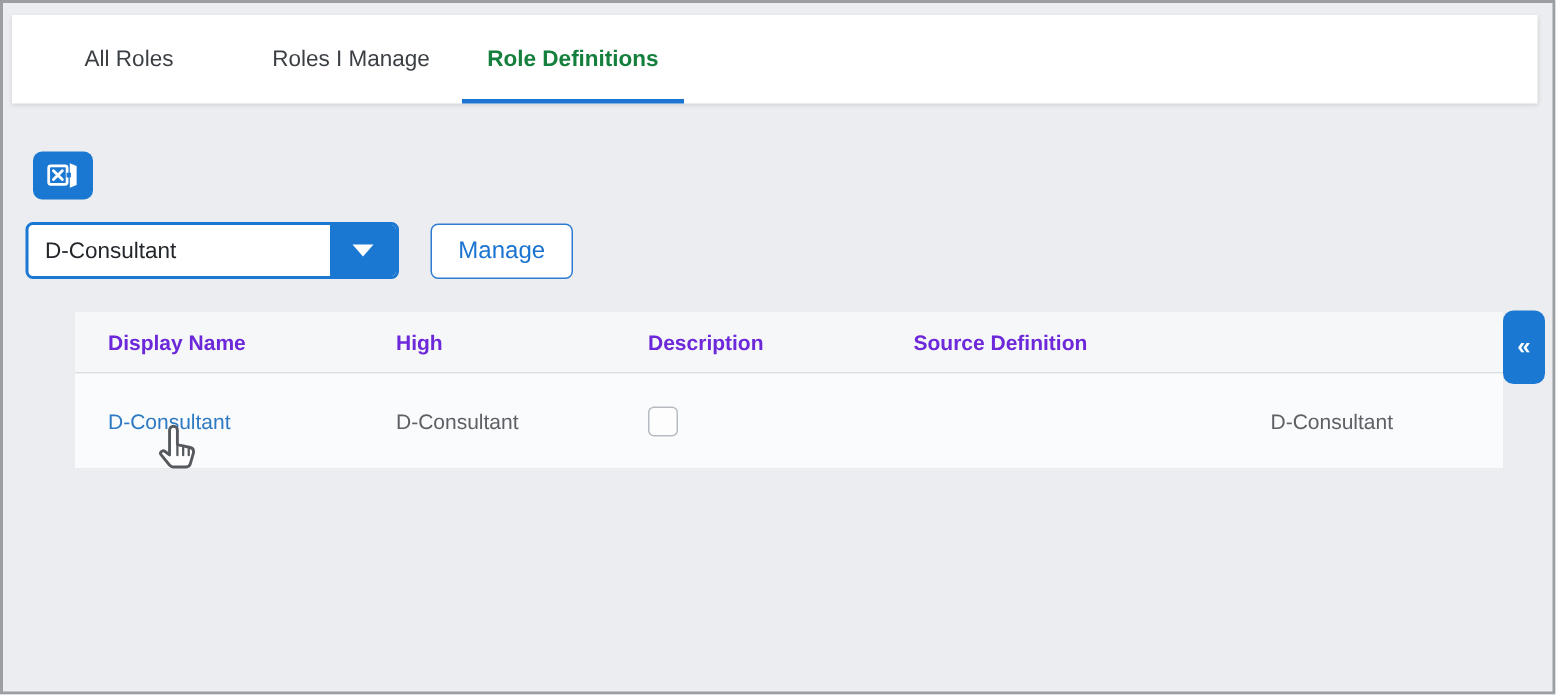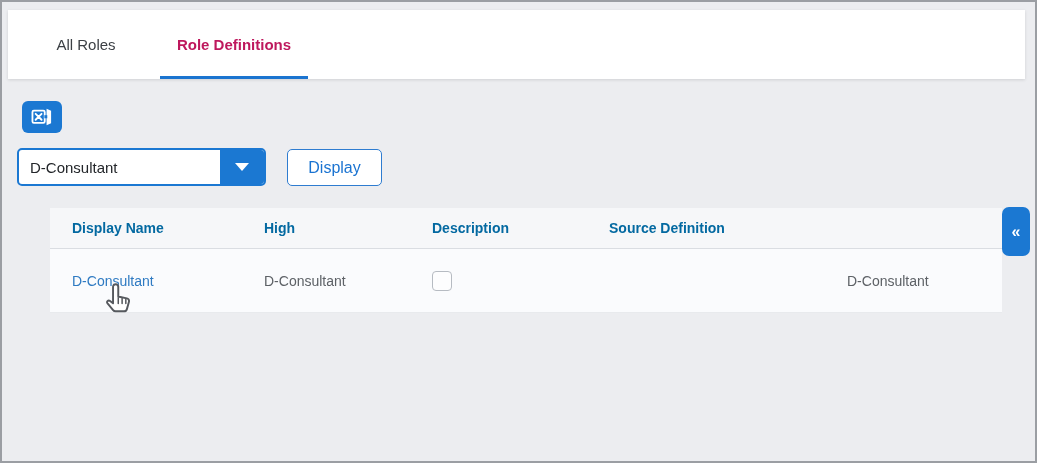--- a/index.html
+++ b/index.html
@@ -8,33 +8,33 @@
 
   .screen {
     position:relative; width:1037px; height:463px;
     background:#ecedf0;
     border:2px solid #9b9ea3;
     overflow:hidden;
   }
 
   
   .tabbar {
-    position:absolute; left:6px; top:8px; right:10px; height:69px;
+    position:absolute; left:6px; top:8px; right:10px; height:59px;
     background:#ffffff;
     box-shadow:0 1px 3px rgba(0,0,0,0.12);
     display:flex; align-items:stretch;
     padding-left:4px;
   }
   .tab {
     width:148px; display:flex; align-items:center; justify-content:center;
     font-size:15px; color:#3c4045; cursor:pointer;
     border-bottom:3px solid transparent; padding-top:2px;
   }
   .tab.active {
-    font-weight:bold; color:#be185d;
+    font-weight:bold; color:#15803d;
     border-bottom:3px solid #1b74d0;
   }
 
   
   .excel-btn {
     position:absolute; left:20px; top:99px; width:40px; height:32px;
     background:#1b78d2; border:none; border-radius:6px;
     display:flex; align-items:center; justify-content:center; cursor:pointer;
   }
   .dropdown {
@@ -63,21 +63,21 @@
     cursor:pointer;
   }
 
   
   .roles-table { position:absolute; left:48px; top:206px; width:952px; }
   .thead {
     display:flex; height:41px; align-items:center;
     background:#f6f7f9; border-bottom:1px solid #dadde2;
   }
   .th {
-    font-weight:bold; font-size:14px; color:#0369a1;
+    font-weight:bold; font-size:14px; color:#6d28d9;
     padding-left:22px; white-space:nowrap;
   }
   .trow {
     display:flex; height:64px; align-items:center;
     background:#fafbfd; border-bottom:1px solid #e8eaed;
   }
   .td { font-size:14px; color:#5d6166; padding-left:22px; white-space:nowrap; }
   .col-display { width:192px; }
   .col-name    { width:168px; }
   .col-high    { width:190px; }
@@ -106,20 +106,23 @@
 </style>
 </head>
 <body>
 
 <div class="screen">
 
   <div class="tabbar">
     <div class="tab">
       <span>All Roles</span>
     </div>
+    <div class="tab">
+      <span>Roles I Manage</span>
+    </div>
     <div class="tab active">
       <span>Role Definitions</span>
     </div>
   </div>
 
   <button class="excel-btn">
     <span style="display:flex">
       <svg width="22" height="20" viewBox="0 0 24 22">
         <rect x="1.5" y="4" width="13.5" height="13.5" rx="1.5" fill="none" stroke="#ffffff" stroke-width="2"></rect>
         <path d="M5 7.5 L11.5 14 M11.5 7.5 L5 14" stroke="#ffffff" stroke-width="2.1" stroke-linecap="round"></path>
@@ -129,21 +132,21 @@
     </span>
   </button>
 
   <div class="dropdown">
     <div class="dropdown-value">D-Consultant</div>
     <button class="dropdown-toggle">
       <span class="caret-down"></span>
     </button>
   </div>
 
-  <button class="search-btn">Display</button>
+  <button class="search-btn">Manage</button>
 
   <div class="roles-table">
     <div class="thead">
       <div class="th col-display">Display Name</div>
       <div class="th col-name">High</div>
       <div class="th col-desc">Description</div>
       <div class="th col-source">Source Definition</div>
     </div>
     <div class="trow">
       <div class="td col-display">

